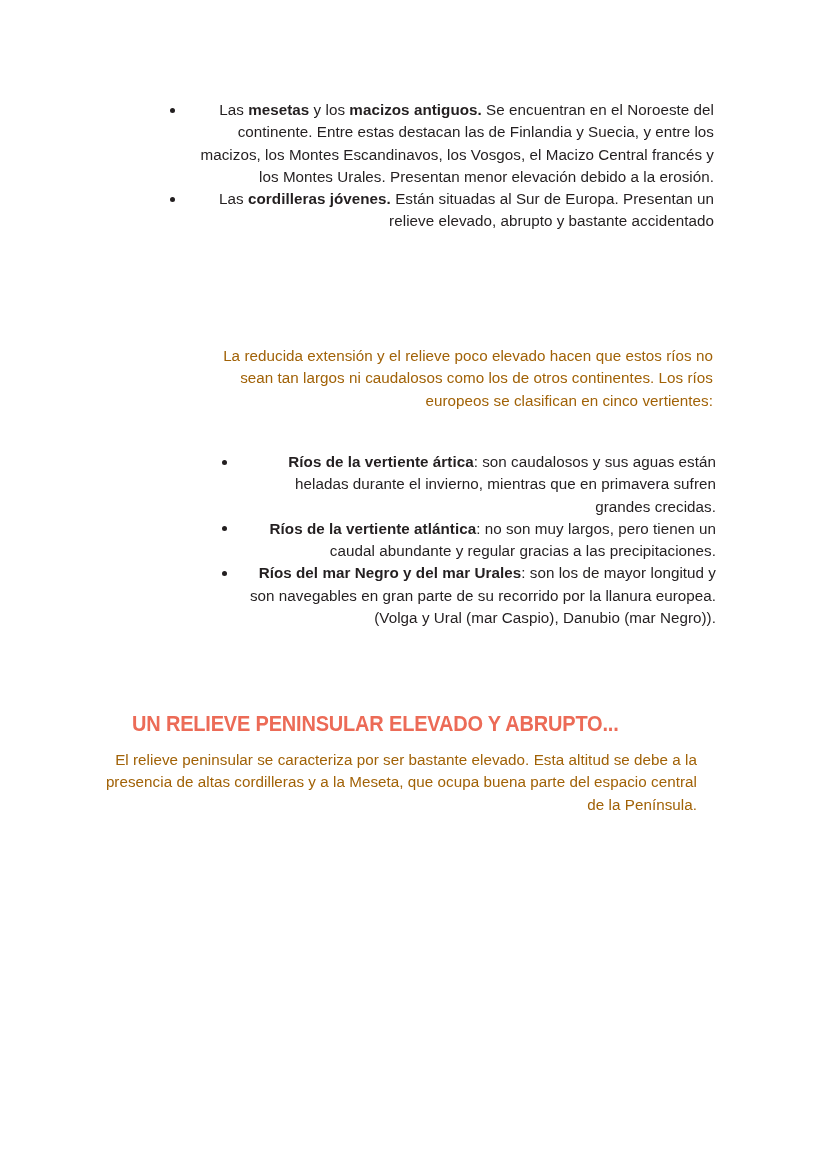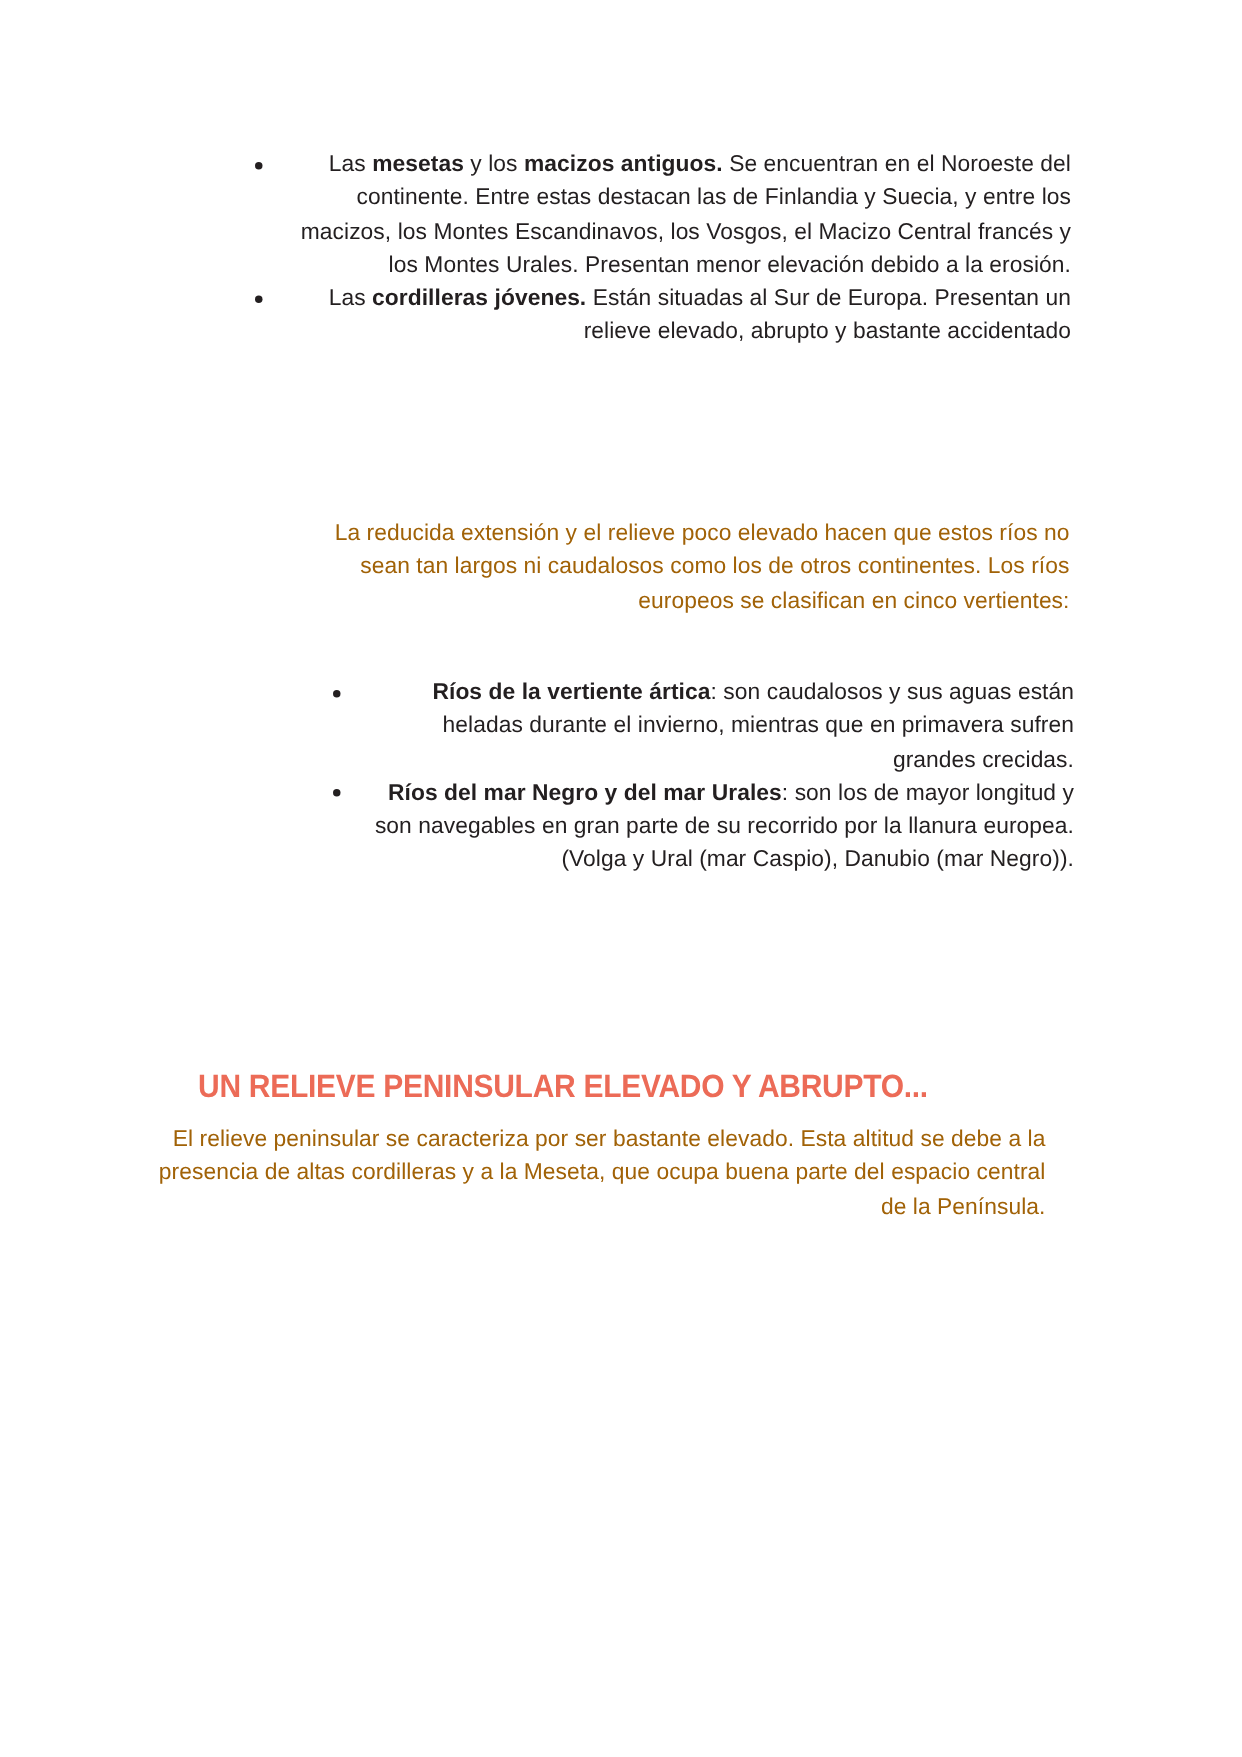--- a/index.html
+++ b/index.html
@@ -93,20 +93,21 @@
   </div>
 
 
   <div class="section" id="block-rivers-intro">
     <p class="para" style="margin:0">La reducida extensión y el relieve poco elevado hacen que estos ríos no sean tan largos ni caudalosos como los de otros continentes. Los ríos europeos se clasifican en cinco vertientes:</p>
   </div>
 
   <div class="section" id="block-rivers-list">
     <ul class="bullets">
       <li><b>Ríos de la vertiente ártica</b><span>: son caudalosos y sus aguas están heladas durante el invierno, mientras que en primavera sufren grandes crecidas.</span></li>
+      <li><b>Ríos de la vertiente atlántica</b><span>: no son muy largos, pero tienen un caudal abundante y regular gracias a las precipitaciones.</span></li>
       <li><b>Ríos del mar Negro y del mar Urales</b><span>: son los de mayor longitud y son navegables en gran parte de su recorrido por la llanura europea. (Volga y Ural (mar Caspio), Danubio (mar Negro)).</span></li>
     </ul>
   </div>
 
   <div class="section" id="block-peninsula-heading">
     <div class="heading">UN RELIEVE PENINSULAR ELEVADO Y ABRUPTO...</div>
   </div>
 
   <div class="section" id="block-peninsula-para">
     <p class="para" style="margin:0">El relieve peninsular se caracteriza por ser bastante elevado. Esta altitud se debe a la presencia de altas cordilleras y a la Meseta, que ocupa buena parte del espacio central de la Península.</p>

